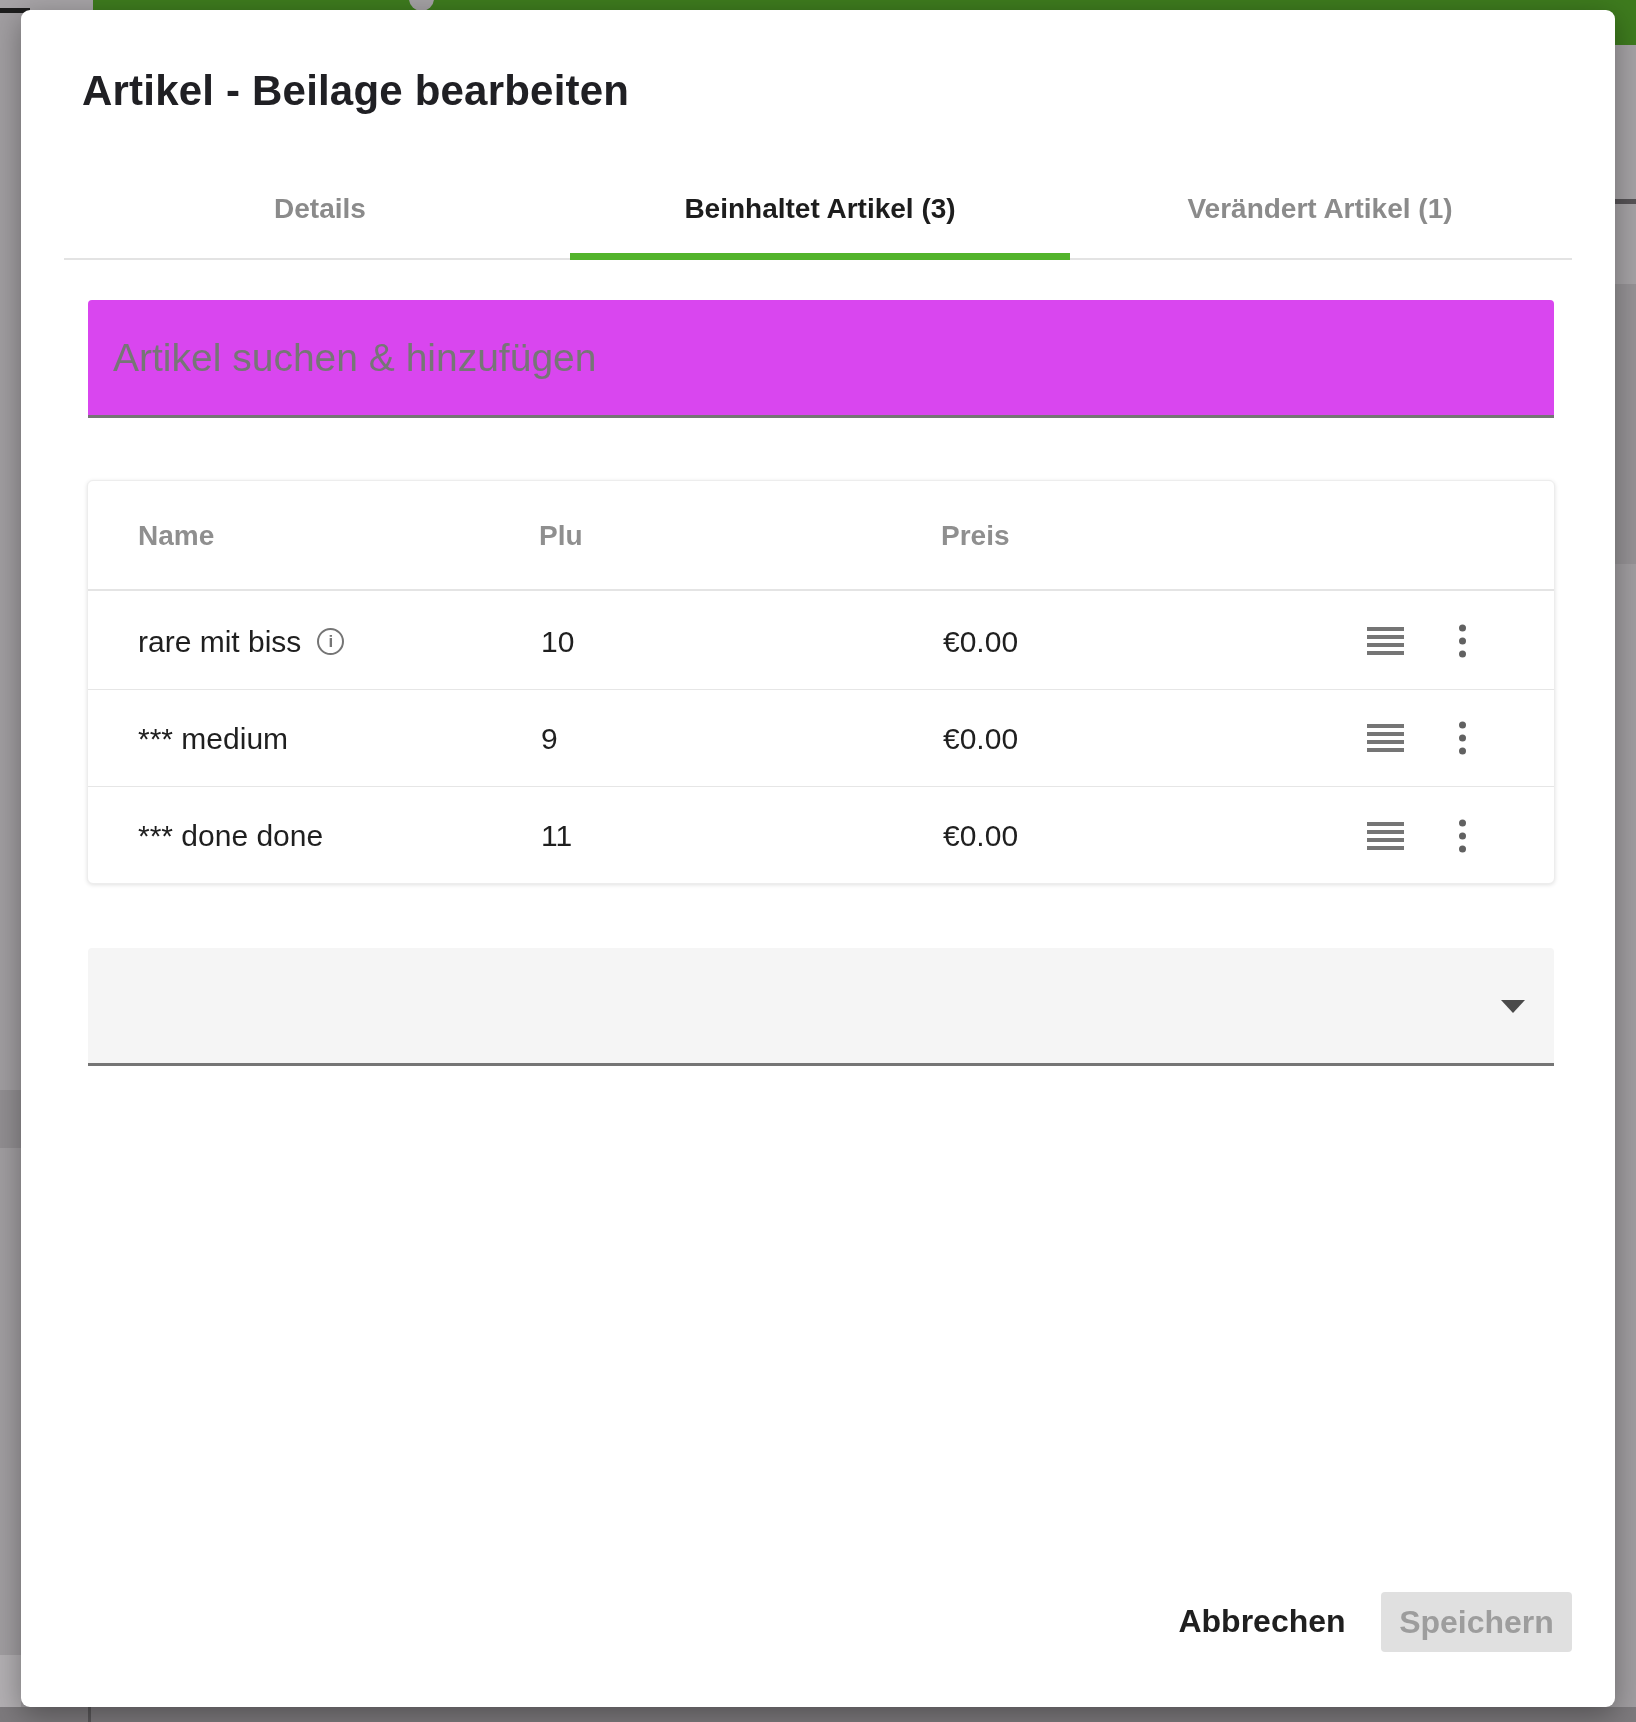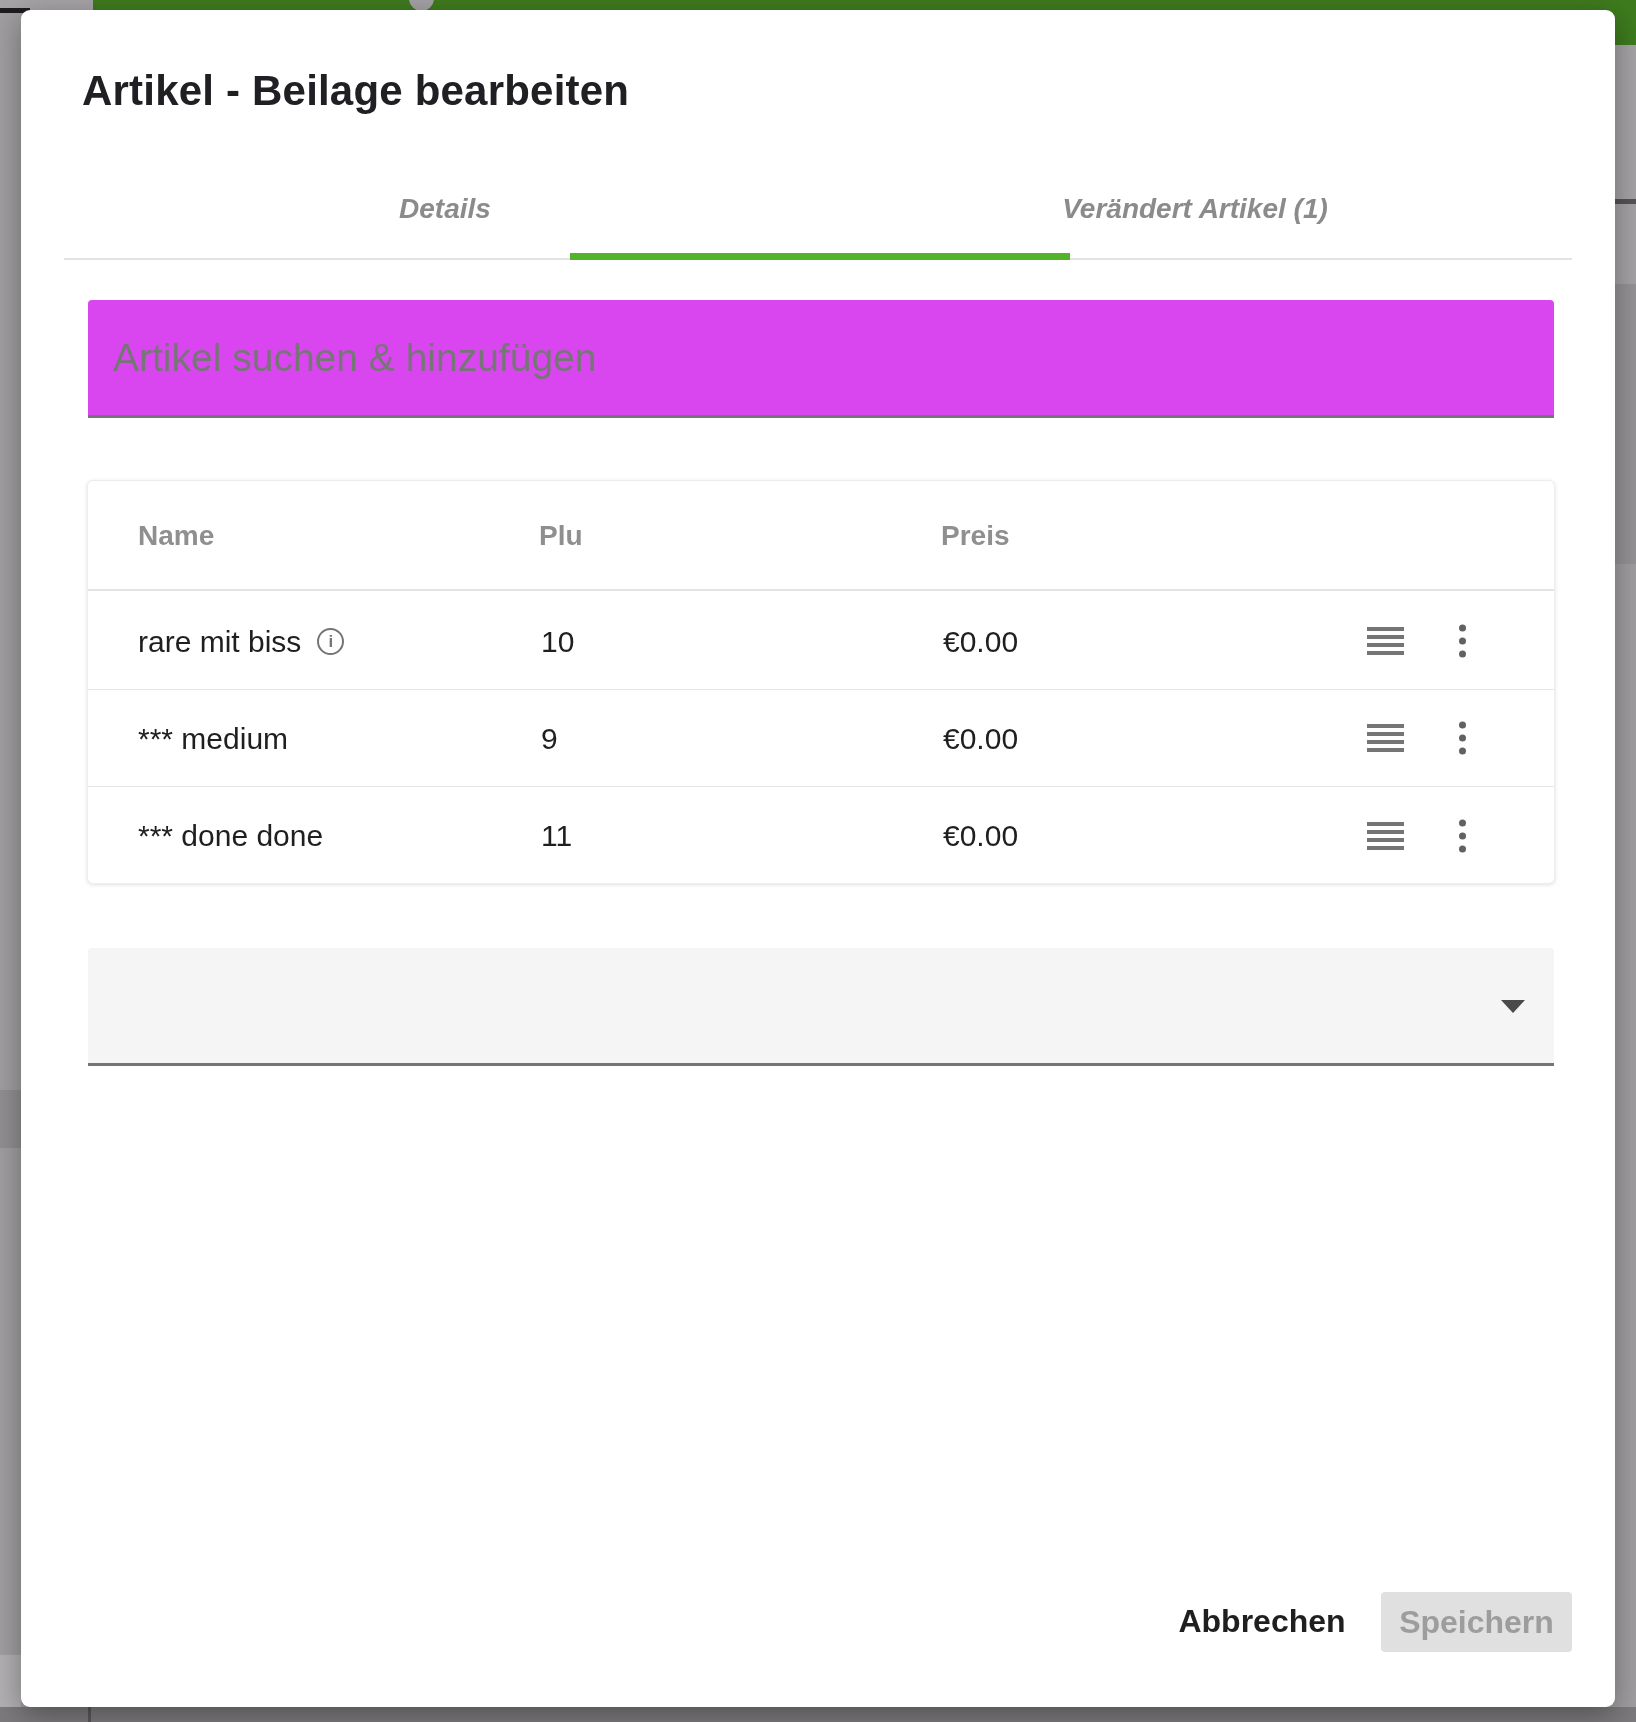--- a/index.html
+++ b/index.html
@@ -35,21 +35,21 @@
   .modal-title {
     left:61px; top:57px;
     font-size:42px; font-weight:bold; color:#202024;
     letter-spacing:0.2px;
   }
 
   
   .tab-row { left:49px; top:150px; width:1500px; height:98px; display:flex; }
   .tab {
     flex:1 1 0; text-align:center; line-height:98px;
-    font-size:28px; font-weight:600; color:#8b8b8b; cursor:pointer;font-style:italic;
+    font-size:28px; font-weight:600; color:#8b8b8b; cursor:pointer;
   }
   .tab.active { color:#1d1d1d; font-weight:700; }
   .tabs-border { left:43px; top:248px; width:1508px; height:2px; background:#e3e3e3; }
   .tab-indicator { left:549px; top:243px; width:500px; height:7px; background:#53b42c; }
 
   
   .search-box {
     left:67px; top:290px; width:1466px; height:118px;
     background:#d946ef; border:none; border-bottom:3px solid #757575;
     border-radius:4px 4px 0 0;
@@ -146,20 +146,21 @@
 <div class="abs bg-right-band3"></div>
 <div class="abs bg-bottom-strip"></div>
 <div class="abs bg-bottom-line"></div>
 
 <div class="abs modal">
 
   <div class="abs modal-title">Artikel - Beilage bearbeiten</div>
 
   <div class="abs tab-row">
     <div class="tab">Details</div>
+    <div class="tab active">Beinhaltet Artikel (3)</div>
     <div class="tab">Verändert Artikel (1)</div>
   </div>
   <div class="abs tabs-border"></div>
   <div class="abs tab-indicator"></div>
 
   <input class="abs search-box" type="text" value="" placeholder="Artikel suchen &amp; hinzufügen" style="">
 
   <div class="abs card">
     <div class="abs thead">
       <div class="th th-name">Name</div>

